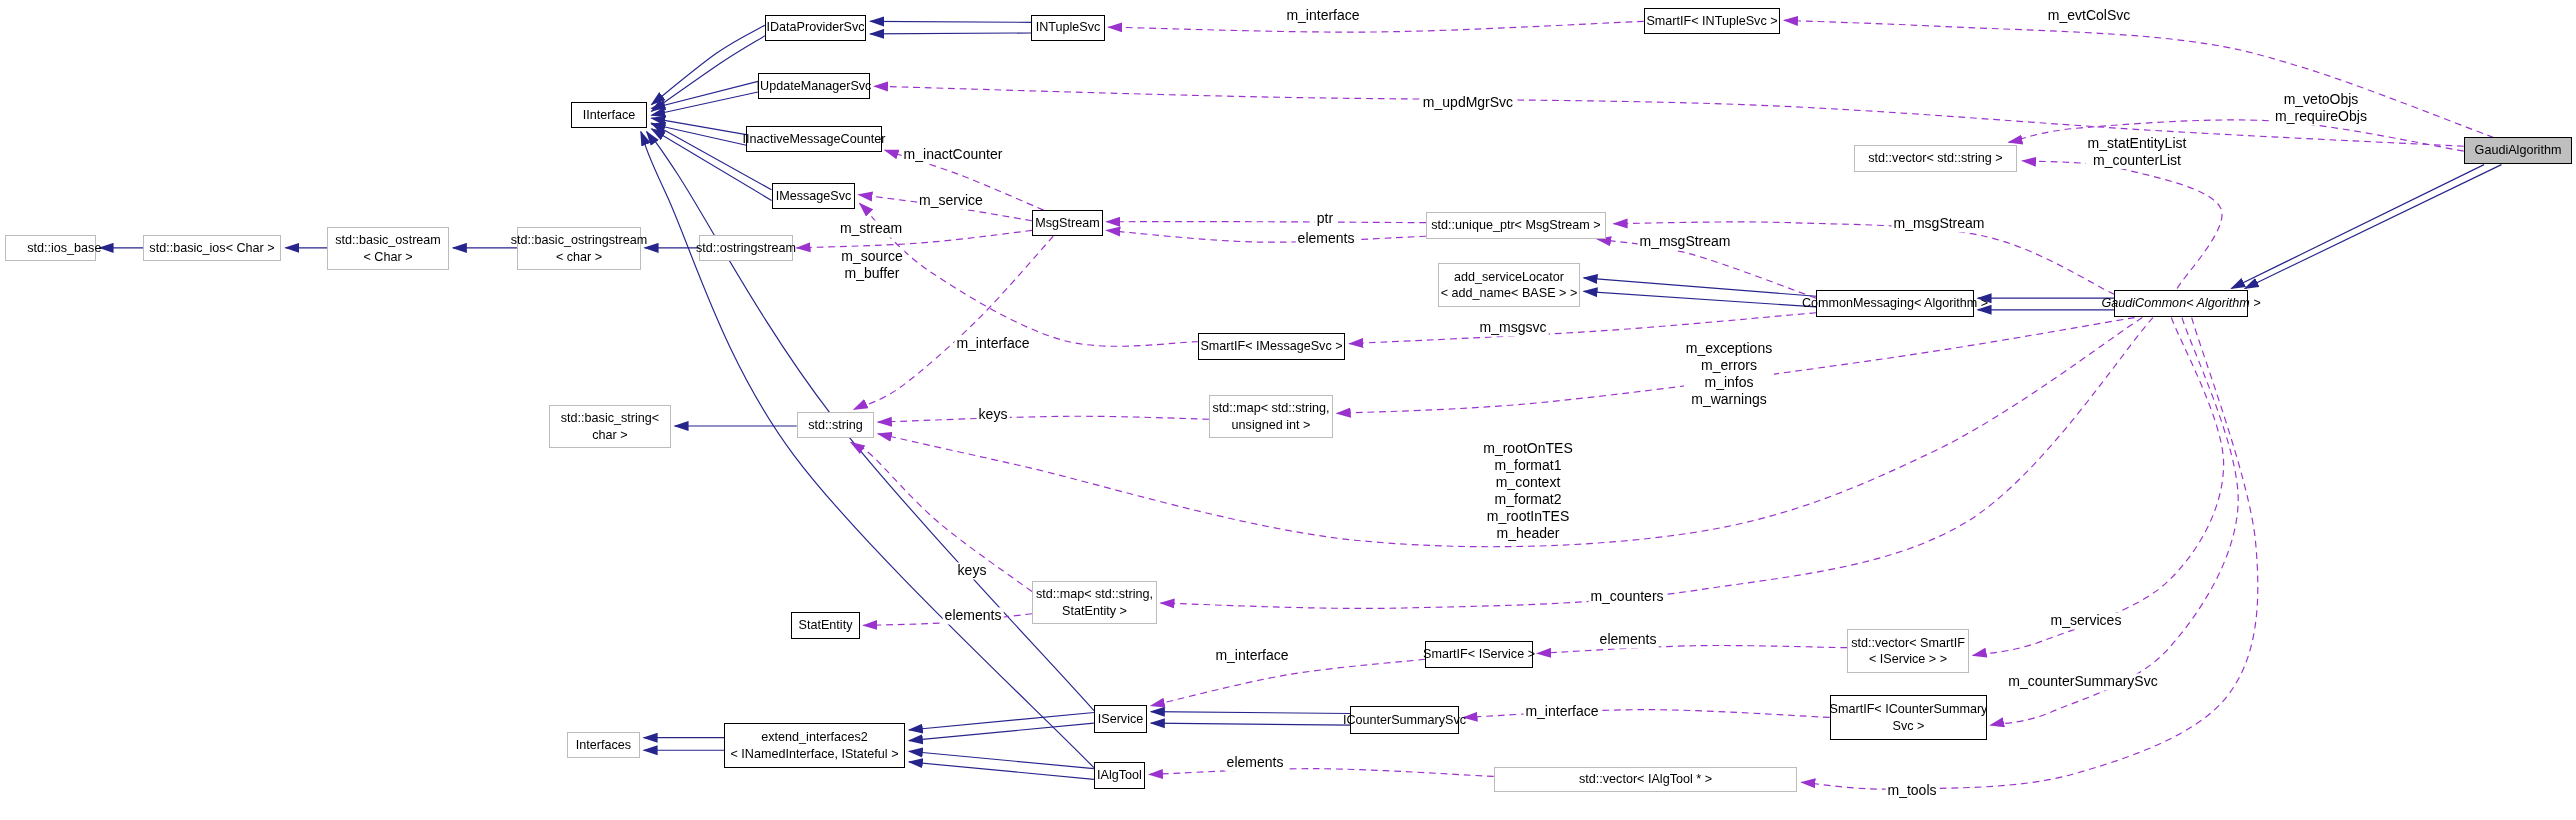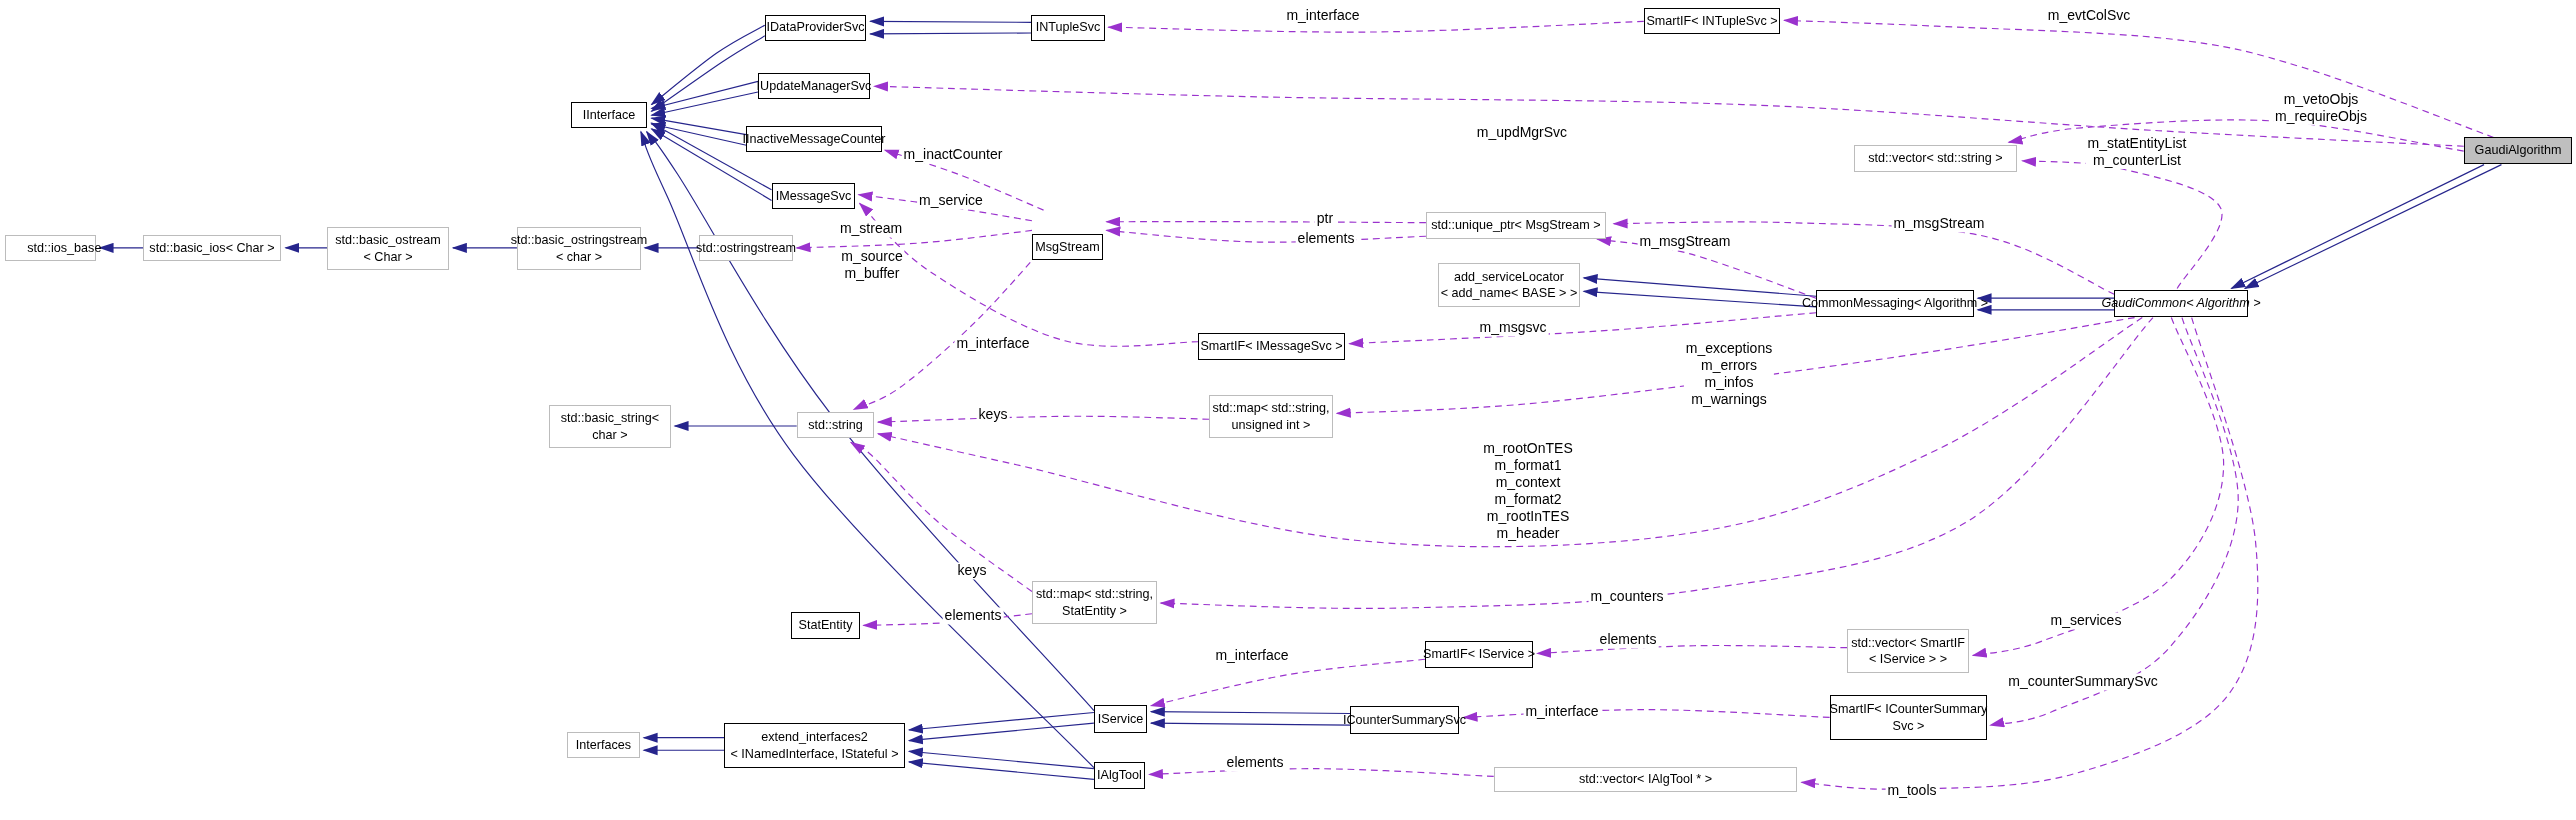--- a/index.html
+++ b/index.html
@@ -122,21 +122,21 @@
     </div>
     <div class="node cls" style="left: 758px; top: 73px; width: 112px; height: 26px;">
       <div>IUpdateManagerSvc</div>
     </div>
     <div class="node cls" style="left: 746px; top: 126px; width: 136px; height: 26px;">
       <div>IInactiveMessageCounter</div>
     </div>
     <div class="node cls" style="left: 772px; top: 183px; width: 83px; height: 26px;">
       <div>IMessageSvc</div>
     </div>
-    <div class="node cls" style="left: 1032px; top: 210px; width: 71px; height: 26px; margin-top: 24px;">
+    <div class="node cls" style="left: 1032px; top: 210px; width: 71px; height: 26px;">
       <div>MsgStream</div>
     </div>
     <div class="node std" style="left: 1426px; top: 212px; width: 180px; height: 27px;">
       <div>std::unique_ptr&lt; MsgStream &gt;</div>
     </div>
     <div class="node std" style="left: 1854px; top: 145px; width: 163px; height: 27px;">
       <div>std::vector&lt; std::string &gt;</div>
     </div>
     <div class="node std" style="left: 1438px; top: 263px; width: 142px; height: 44px;">
       <div>add_serviceLocator</div>
@@ -201,21 +201,21 @@
     </div>
     <div class="node std" style="left: 1494px; top: 767px; width: 303px; height: 25px;">
       <div>std::vector&lt; IAlgTool * &gt;</div>
     </div>
     <div class="elabel" style="left: 1323px; top: 15.5px;">
       <div>m_interface</div>
     </div>
     <div class="elabel" style="left: 2089px; top: 15.5px;">
       <div>m_evtColSvc</div>
     </div>
-    <div class="elabel" style="left: 1522px; top: 103px; margin-top: 30px;">
+    <div class="elabel" style="left: 1468px; top: 103px;">
       <div>m_updMgrSvc</div>
     </div>
     <div class="elabel" style="left: 2321px; top: 108px;">
       <div>m_vetoObjs</div>
       <div>m_requireObjs</div>
     </div>
     <div class="elabel" style="left: 953px; top: 155px;">
       <div>m_inactCounter</div>
     </div>
     <div class="elabel" style="left: 2137px; top: 152px;">

